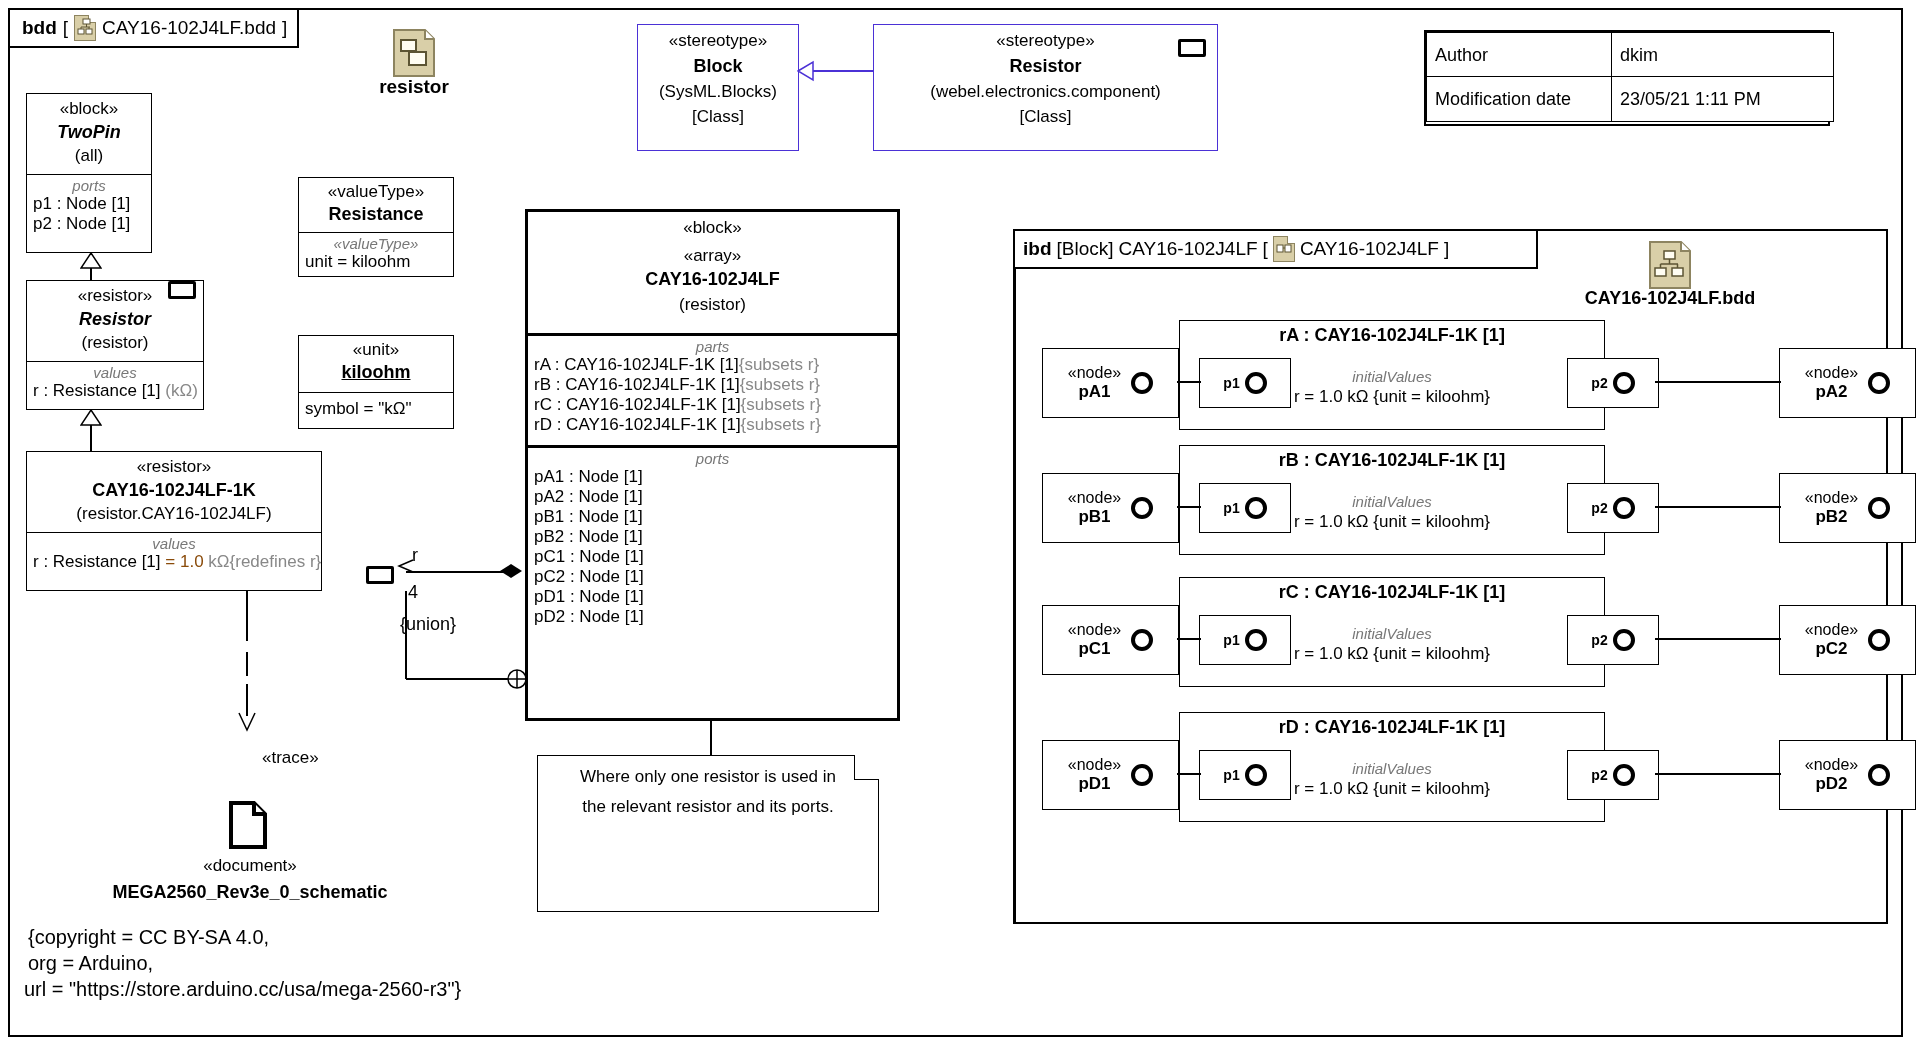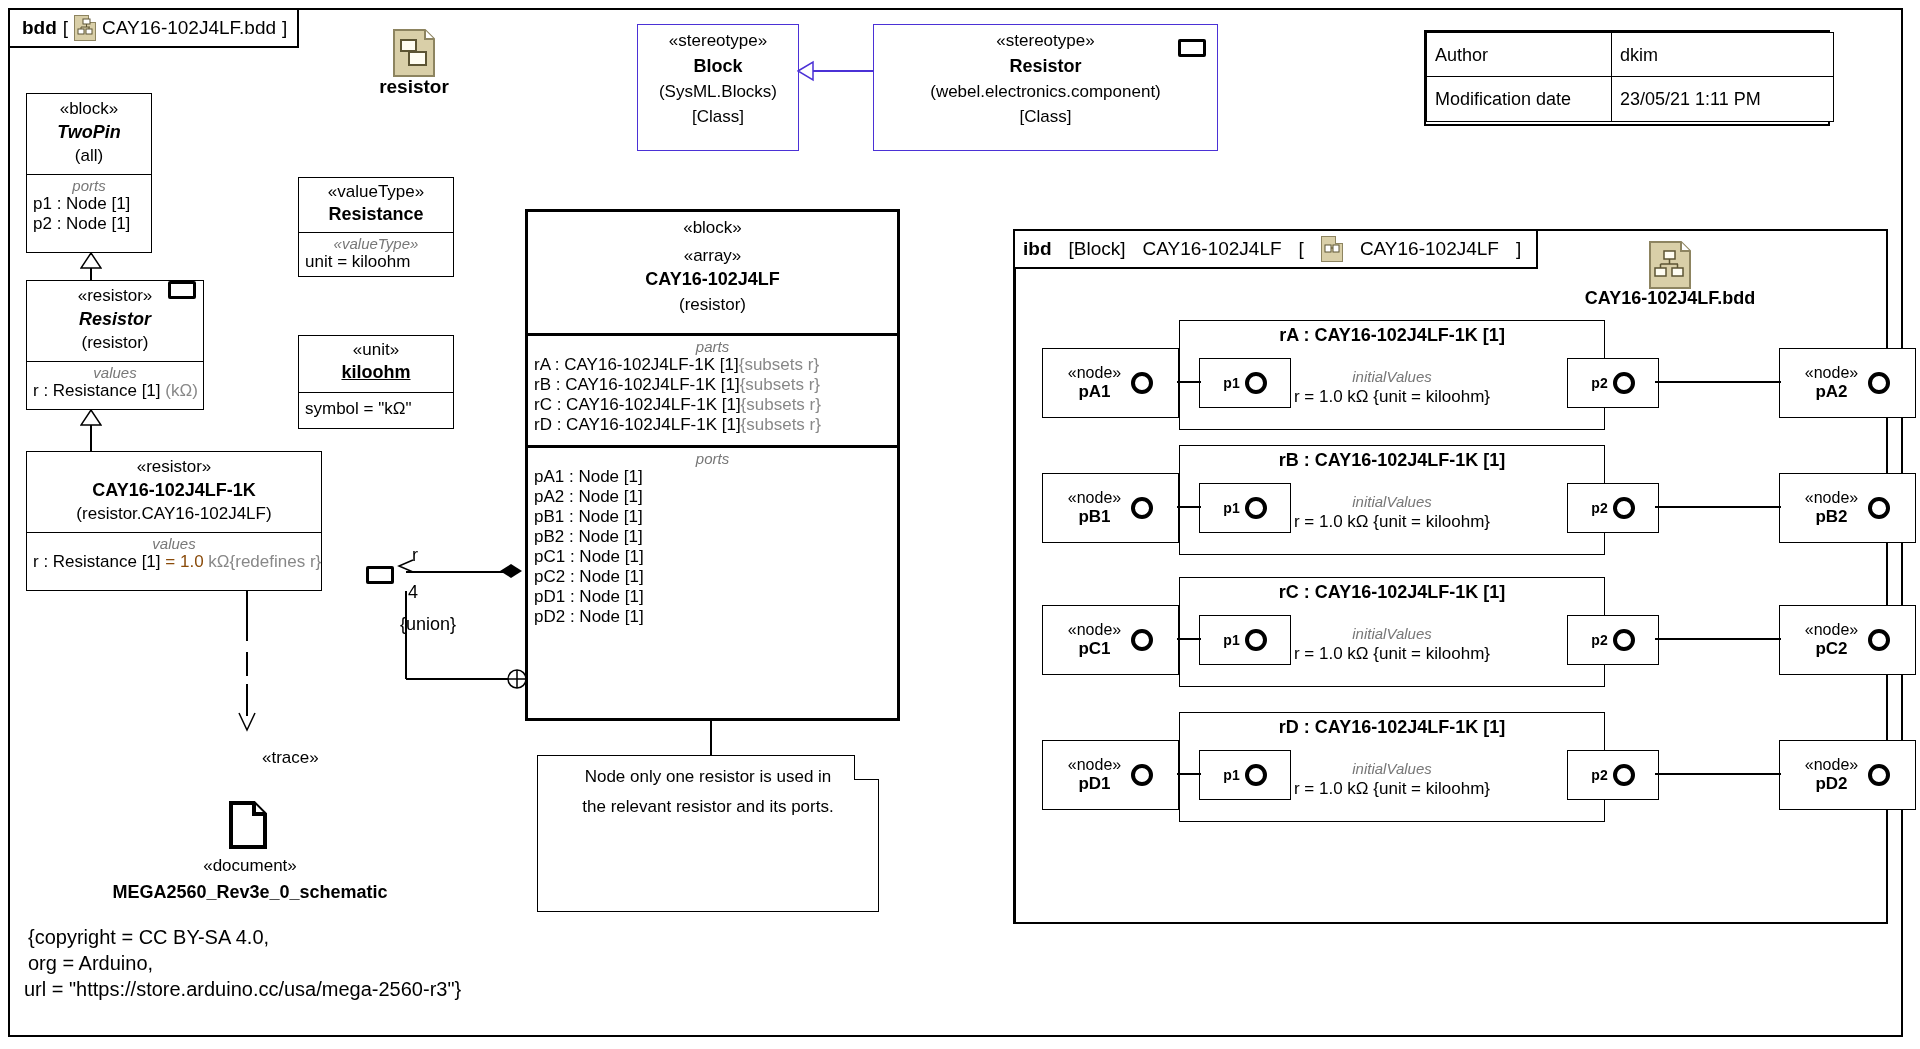--- a/index.html
+++ b/index.html
@@ -38,21 +38,21 @@
   .port-sq{position:absolute;width:22px;height:12px;border:3px solid #000;border-radius:2px;background:#fff;}
   .triwrap{position:absolute;}
 
   
   .note{position:absolute;background:#fff;border:1.5px solid #000;}
   .note .dogear{position:absolute;right:-1px;top:-1px;width:24px;height:24px;background:#fff;border-left:1.5px solid #000;border-bottom:1.5px solid #000;transform:none;}
   .notetext{font-size:17px;text-align:center;padding:4px 8px;line-height:1.28;}
 
   
   #ibd-frame{border:2px solid #000;}
-  #ibd-tab{border:2px solid #000;background:#fff;display:flex;align-items:center;gap:17px;padding:0 8px;}
+  #ibd-tab{border:2px solid #000;background:#fff;display:flex;align-items:center;gap:5px;padding:0 8px;}
 
   
   .partbox{position:absolute;background:#fff;border:1.5px solid #000;}
   .parttitle{font-weight:bold;font-size:18px;text-align:center;padding-top:4px;}
   .ivlabel{font-style:italic;color:#777;font-size:15px;text-align:center;}
   .ivtext{font-size:17px;text-align:center;}
 
   .nodebox{position:absolute;background:#fff;border:1.5px solid #000;display:flex;align-items:center;justify-content:center;}
   .nodelabel{font-size:16px;text-align:center;line-height:1.15;}
   .nodelabel b{font-size:17px;}
@@ -227,21 +227,21 @@
       <div class="feat">pC2 : Node [1]</div>
       <div class="feat">pD1 : Node [1]</div>
       <div class="feat">pD2 : Node [1]</div>
     </div>
   </div>
 
   <div class="linev" style="left:710px;top:721px;height:34px;"></div>
 
   <div class="note" style="left:537px;top:755px;width:340px;height:155px;">
     <div class="dogear"></div>
-    <div class="notetext" style="margin-top:6px;">Node only one resistor is used in</div>
+    <div class="notetext" style="margin-top:6px;">Where only one resistor is used in</div>
     <div class="notetext">the relevant resistor and its ports.</div>
   </div>
 
   <div class="linev" style="left:246px;top:591px;height:50px;"></div>
   <div class="linev" style="left:246px;top:652px;height:24px;"></div>
   <div class="linev" style="left:246px;top:684px;height:32px;"></div>
   <div class="abs" style="left:238px;top:712px;">
     <svg width="18" height="20" viewBox="0 0 18 20">
         <path d="M1 1 L9 18 L17 1" fill="none" stroke="#000" stroke-width="1.5"></path>
       </svg>

